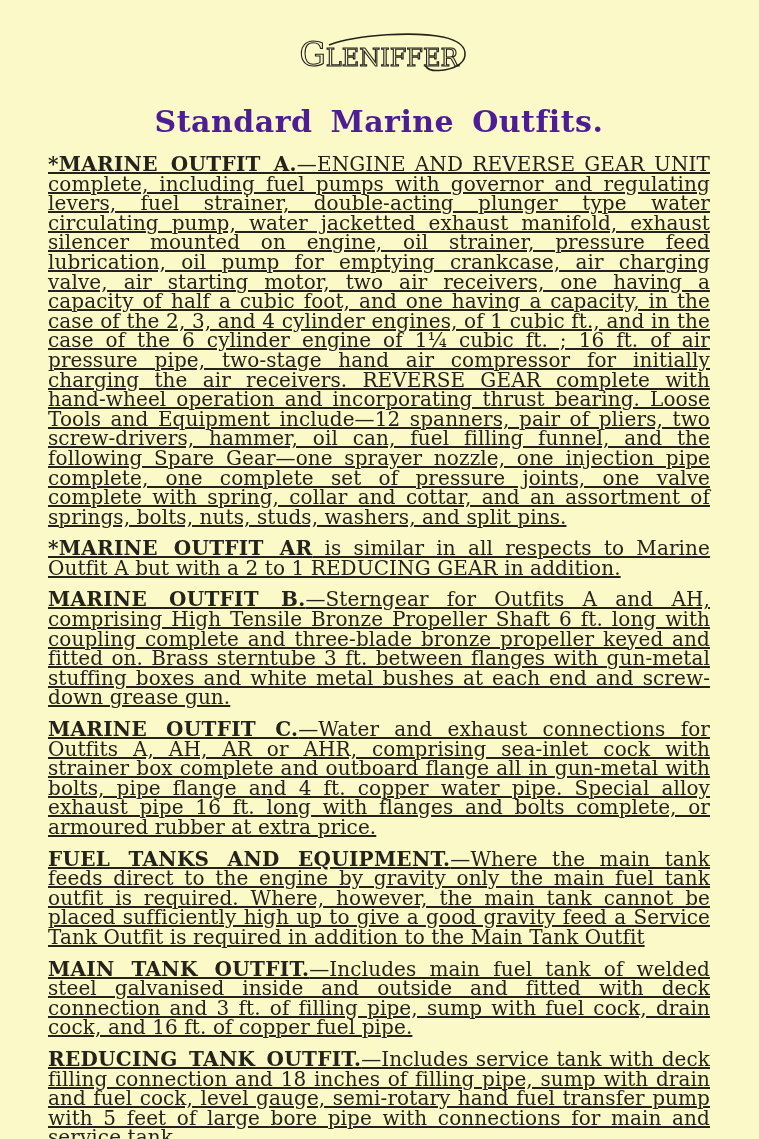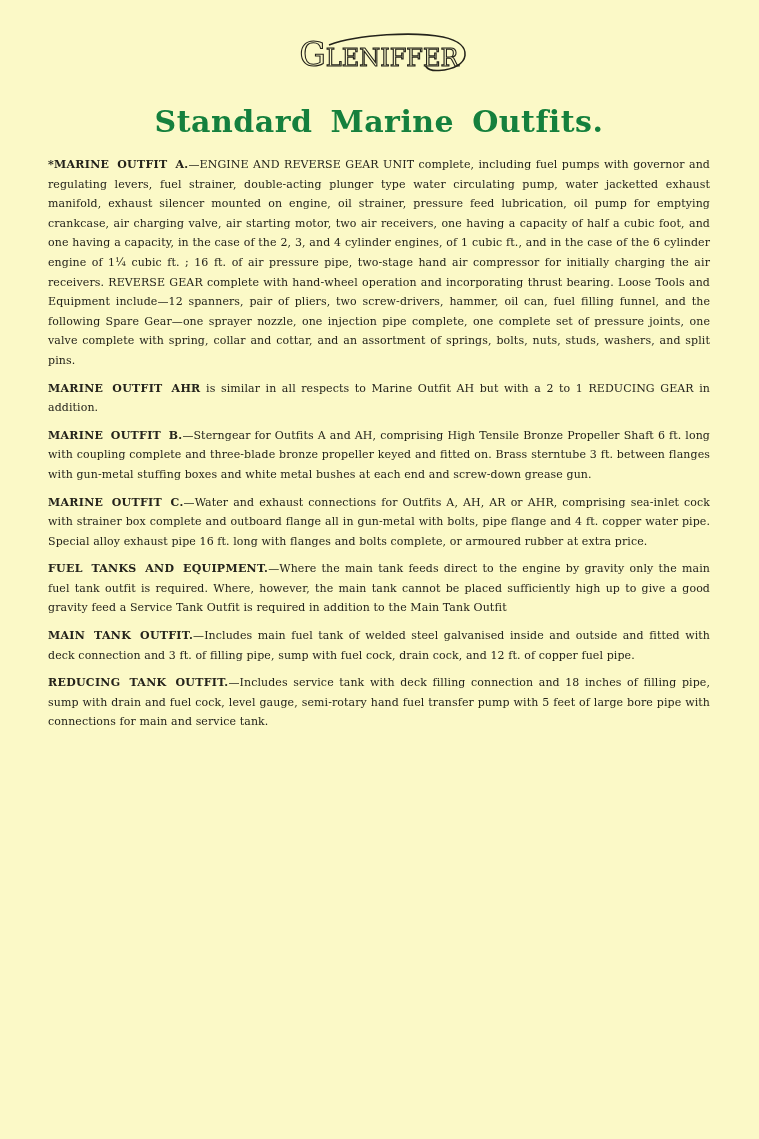--- a/index.html
+++ b/index.html
@@ -33,29 +33,30 @@
     stroke: #24231B;
     stroke-width: 1.6px;
   }
   .page-title {
     margin: 24px 0 0 0;
     text-align: center;
     font-size: 30px;
     font-weight: 700;
     letter-spacing: 0.5px;
     word-spacing: 7px;
-    color: #15803d;
+    color: #4c1d95;
   }
   .content { margin-top: 16px; }
   .para {
-    margin: 0 0 8px 0;
-    font-size: 11px;
+    margin: 12px 0 8px 0;
+    font-size: 20px;
     line-height: 19.6px;
     text-align: justify;
     letter-spacing: 0.1px;
+    text-decoration: underline;
   }
   .run-in {
     font-weight: 700;
     word-spacing: 3px;
     letter-spacing: 0.3px;
   }
 </style>
 </head>
 <body>
 
@@ -68,29 +69,29 @@
     </svg>
   </div>
 
   <h1 class="page-title">Standard Marine Outfits.</h1>
 
   <div class="content">
 
     <p class="para"><span class="run-in">*MARINE OUTFIT A.</span><span>—ENGINE AND REVERSE GEAR UNIT complete, including fuel pumps with governor and regulating levers, fuel strainer, double-acting plunger type water circulating pump, water jacketted exhaust manifold, exhaust silencer mounted on engine, oil strainer, pressure feed lubrication, oil pump for emptying crankcase, air charging valve, air starting motor, two air receivers, one having a capacity of half a cubic foot, and one having a capacity, in the case of the 2, 3, and 4 cylinder engines, of 1 cubic ft., and in the case of the 6 cylinder engine of 1¼ cubic ft. ; 16 ft. of air pressure pipe, two-stage hand air compressor for initially charging the air receivers. REVERSE GEAR complete with hand-wheel operation and incorporating thrust bearing. Loose Tools and Equipment include—12 spanners, pair of pliers, two screw-drivers, hammer, oil can, fuel filling funnel, and the following Spare Gear—one sprayer nozzle, one injection pipe complete, one complete set of pressure joints, one valve complete with spring, collar and cottar, and an assortment of springs, bolts, nuts, studs, washers, and split pins.</span></p>
 
 
+    <p class="para"><span class="run-in">*MARINE OUTFIT AR</span><span> is similar in all respects to Marine Outfit A but with a 2 to 1 REDUCING GEAR in addition.</span></p>
 
-    <p class="para"><span class="run-in">MARINE OUTFIT AHR</span><span> is similar in all respects to Marine Outfit AH but with a 2 to 1 REDUCING GEAR in addition.</span></p>
 
     <p class="para"><span class="run-in">MARINE OUTFIT B.</span><span>—Sterngear for Outfits A and AH, comprising High Tensile Bronze Propeller Shaft 6 ft. long with coupling complete and three-blade bronze propeller keyed and fitted on. Brass sterntube 3 ft. between flanges with gun-metal stuffing boxes and white metal bushes at each end and screw-down grease gun.</span></p>
 
 
     <p class="para"><span class="run-in">MARINE OUTFIT C.</span><span>—Water and exhaust connections for Outfits A, AH, AR or AHR, comprising sea-inlet cock with strainer box complete and outboard flange all in gun-metal with bolts, pipe flange and 4 ft. copper water pipe. Special alloy exhaust pipe 16 ft. long with flanges and bolts complete, or armoured rubber at extra price.</span></p>
 
     <p class="para"><span class="run-in">FUEL TANKS AND EQUIPMENT.</span><span>—Where the main tank feeds direct to the engine by gravity only the main fuel tank outfit is required. Where, however, the main tank cannot be placed sufficiently high up to give a good gravity feed a Service Tank Outfit is required in addition to the Main Tank Outfit</span></p>
 
-    <p class="para"><span class="run-in">MAIN TANK OUTFIT.</span><span>—Includes main fuel tank of welded steel galvanised inside and outside and fitted with deck connection and 3 ft. of filling pipe, sump with fuel cock, drain cock, and 12 ft. of copper fuel pipe.</span></p>
+    <p class="para"><span class="run-in">MAIN TANK OUTFIT.</span><span>—Includes main fuel tank of welded steel galvanised inside and outside and fitted with deck connection and 3 ft. of filling pipe, sump with fuel cock, drain cock, and 16 ft. of copper fuel pipe.</span></p>
 
     <p class="para"><span class="run-in">REDUCING TANK OUTFIT.</span><span>—Includes service tank with deck filling connection and 18 inches of filling pipe, sump with drain and fuel cock, level gauge, semi-rotary hand fuel transfer pump with 5 feet of large bore pipe with connections for main and service tank.</span></p>
 
   </div>
 
 </div>
 
 </body></html>

